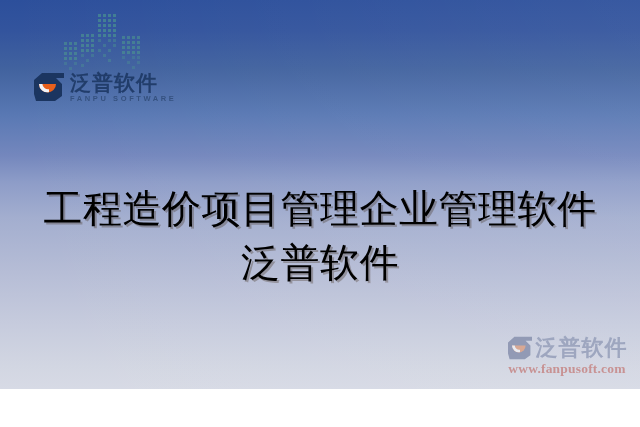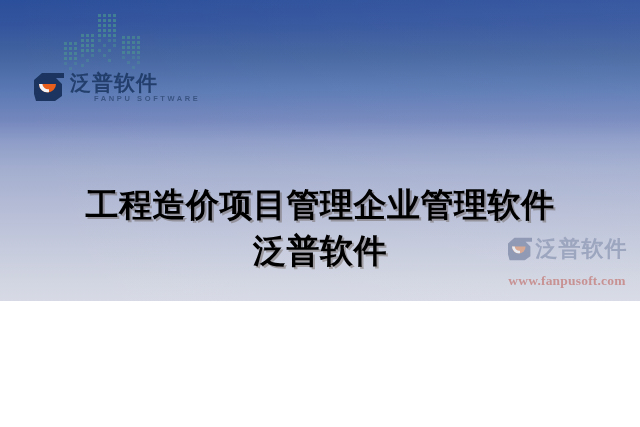--- a/index.html
+++ b/index.html
@@ -7,21 +7,21 @@
     padding: 0;
     background: #ffffff;
   }
   body {
     font-family: "Liberation Sans", "DejaVu Sans", sans-serif;
   }
 
   .poster {
     position: relative;
     width: 640px;
-    height: 301px;
+    height: 389px;
     overflow: hidden;
     background: linear-gradient(
       to bottom,
       #2c4f9b 0%,
       #33549d 8%,
       #42639f 18%,
       #5a79b4 30%,
       #7487bd 40%,
       #8e9dc8 47%,
       #a3aecf 56%,
@@ -80,33 +80,32 @@
     white-space: nowrap;
   }
   .brand-en {
     margin-top: 2px;
     font-size: 7.5px;
     font-weight: bold;
     color: #2a456f;
     letter-spacing: 2.6px;
     opacity: 0.72;
     white-space: nowrap;
-    margin-left: 24px;
   }
 
   
   .headline {
     position: absolute;
     left: 0;
     right: 0;
     top: 182px;
     text-align: center;
     color: #000000;
-    font-size: 33px;
-    font-weight: bold;
+    font-size: 39px;
+    font-weight: normal;
     line-height: 1.38;
     letter-spacing: 0.5px;
     text-shadow: 2px 2px 0 rgba(60,40,20,0.30);
   }
   .headline-line { display: block; white-space: nowrap; }
 
   
   .watermark {
     position: absolute;
     right: 6px;
@@ -123,21 +122,21 @@
   .wm-mark { width: 26px; height: 24px; flex: 0 0 auto; margin-right: 3px; }
   .wm-cn {
     font-size: 22px;
     font-weight: bold;
     color: #9aa3bd;
     letter-spacing: 1px;
     line-height: 1;
     white-space: nowrap;
   }
   .wm-url {
-    margin-top: 12px;
+    margin-top: 1px;
     font-family: "Liberation Serif", "DejaVu Serif", serif;
     font-size: 13.5px;
     font-weight: bold;
     color: #c78d8d;
     letter-spacing: 0.2px;
     white-space: nowrap;
   }
 </style>
 </head>
 <body>

